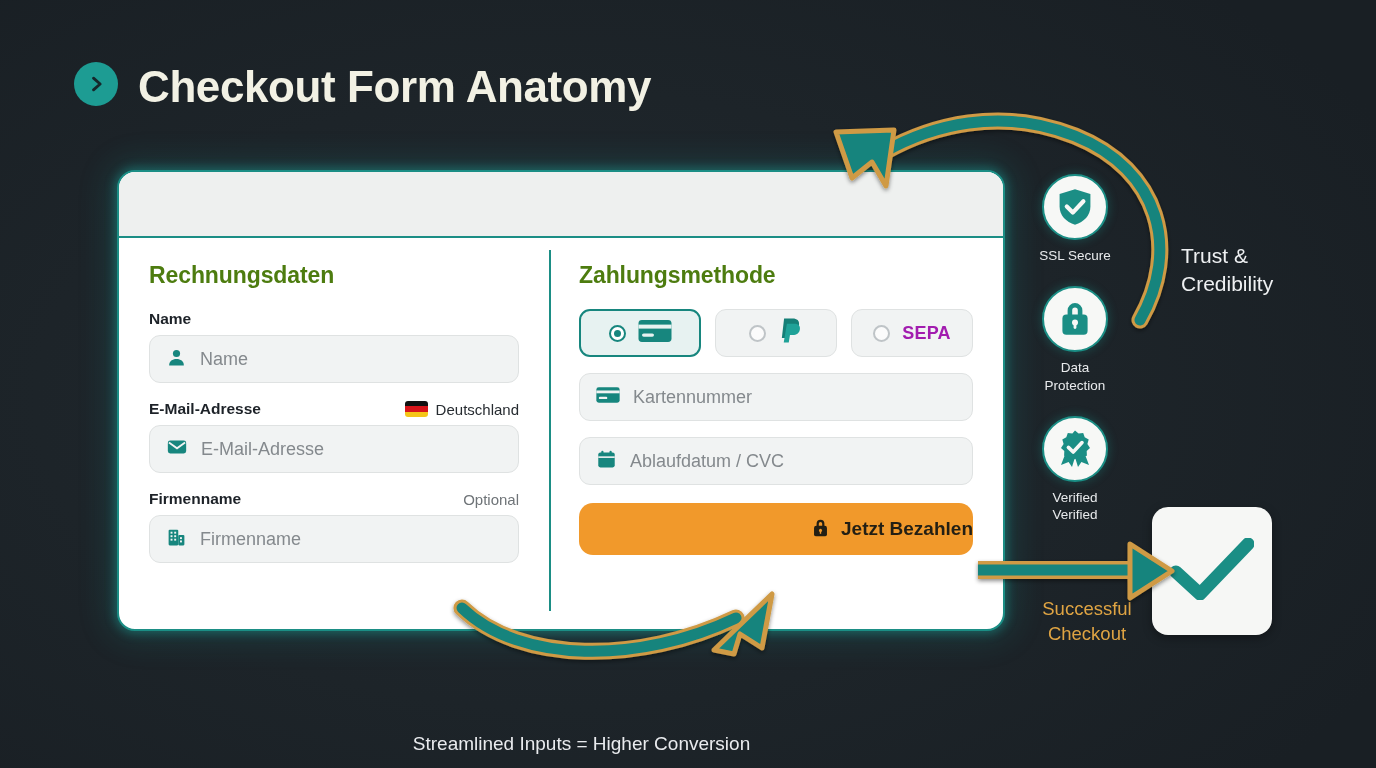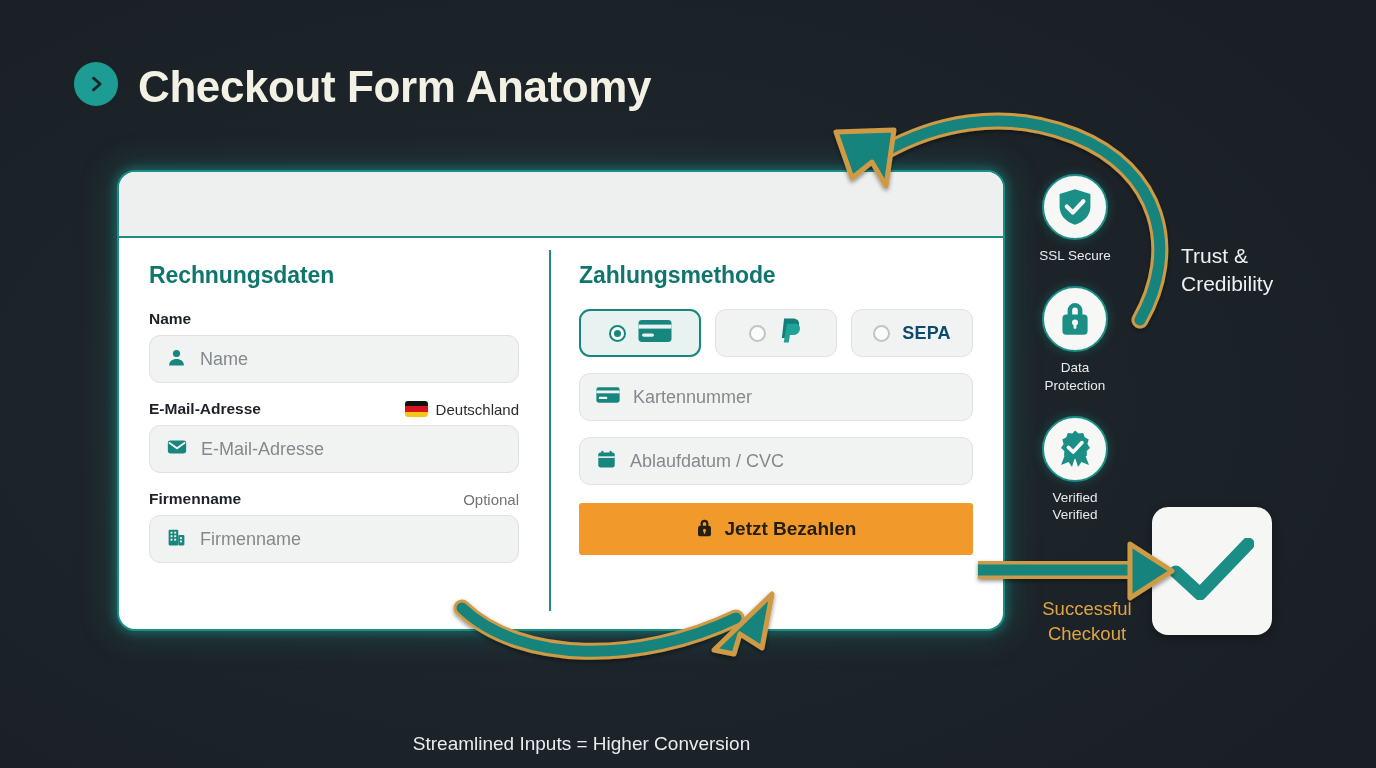--- a/index.html
+++ b/index.html
@@ -85,21 +85,21 @@
     flex: none;
   }
   #col-right {
     flex: 1;
     padding: 24px 30px 0 28px;
   }
 
   .section-title {
     font-size: 23px;
     font-weight: bold;
-    color: #0f766e;
+    color: #4d7c0f;
     margin-bottom: 20px;
     letter-spacing: -0.1px;
   }
 
   .field-label-row {
     display: flex;
     align-items: center;
     justify-content: space-between;
     margin-bottom: 6px;
     min-height: 20px;
@@ -178,34 +178,34 @@
   .radio-outer.on::after {
     content: "";
     position: absolute;
     inset: 3px;
     border-radius: 50%;
     background: #17867e;
   }
   .sepa-text {
     font-size: 18px;
     font-weight: bold;
-    color: #0c4a6e;
+    color: #a21caf;
     letter-spacing: 0.2px;
   }
 
   #pay-button {
     height: 52px;
-    border-radius: 3px;
+    border-radius: 14px;
     background: #f1992b;
     border: none;
     width: 100%;
     margin-top: 18px;
     display: flex;
     align-items: center;
-    justify-content: center;
+    justify-content: flex-end;
     gap: 12px;
     cursor: pointer;
   }
   #pay-button-label {
     font-size: 19px;
     font-weight: bold;
     color: #231f14;
   }
 
   

